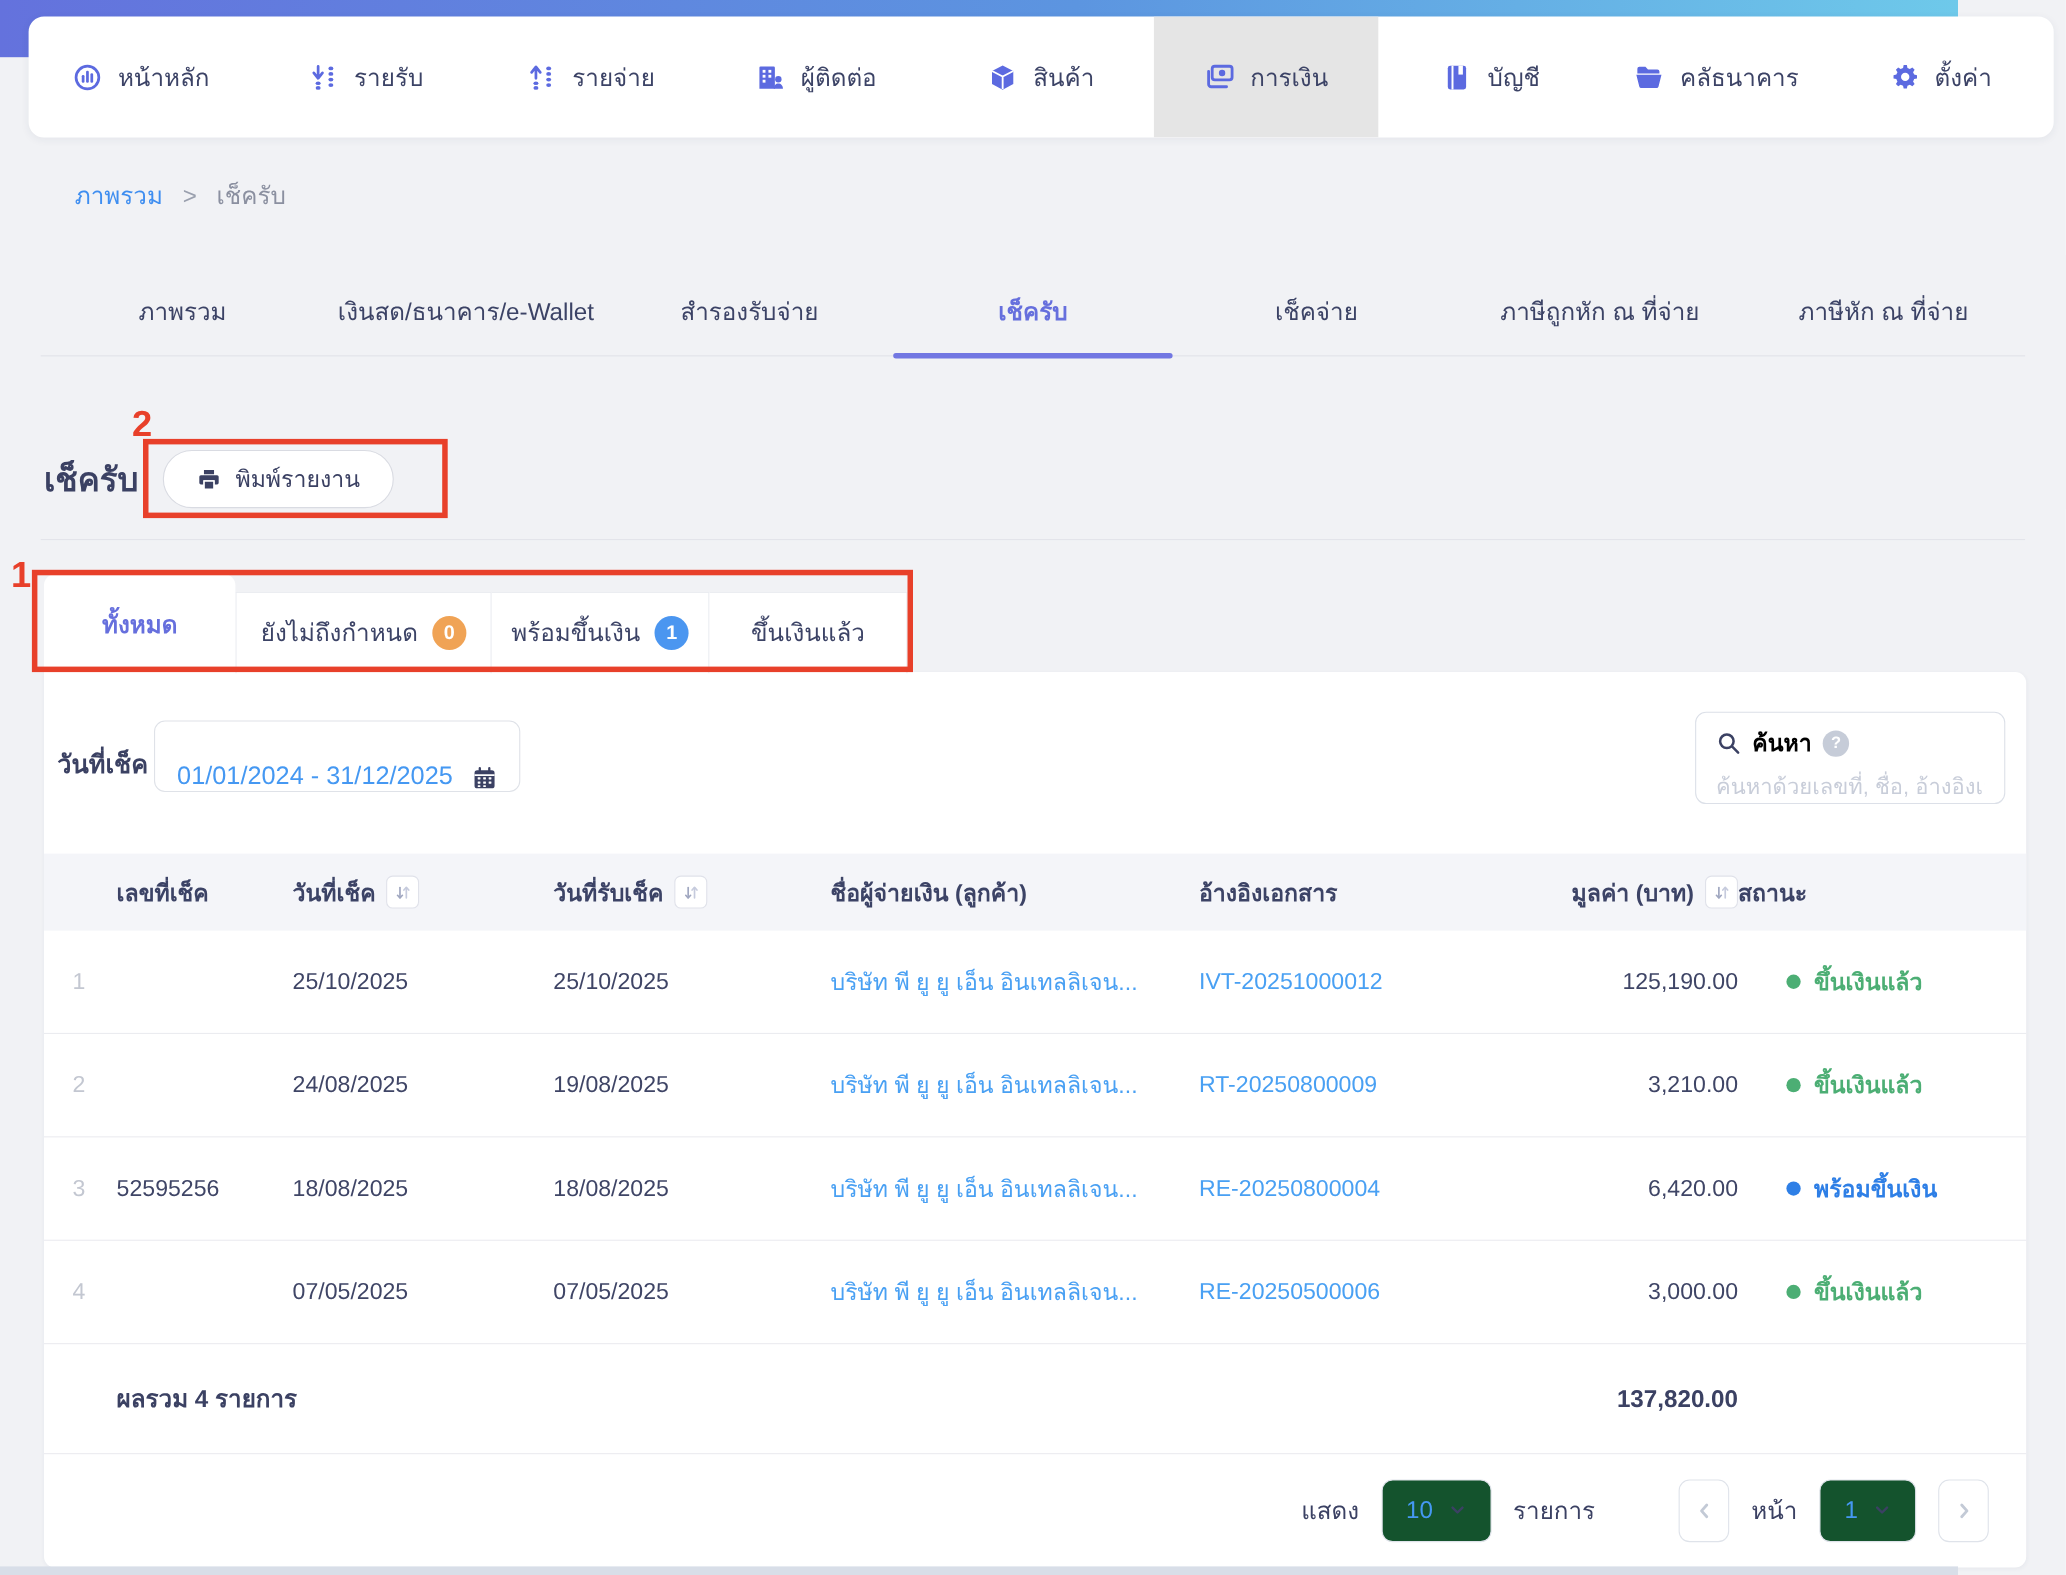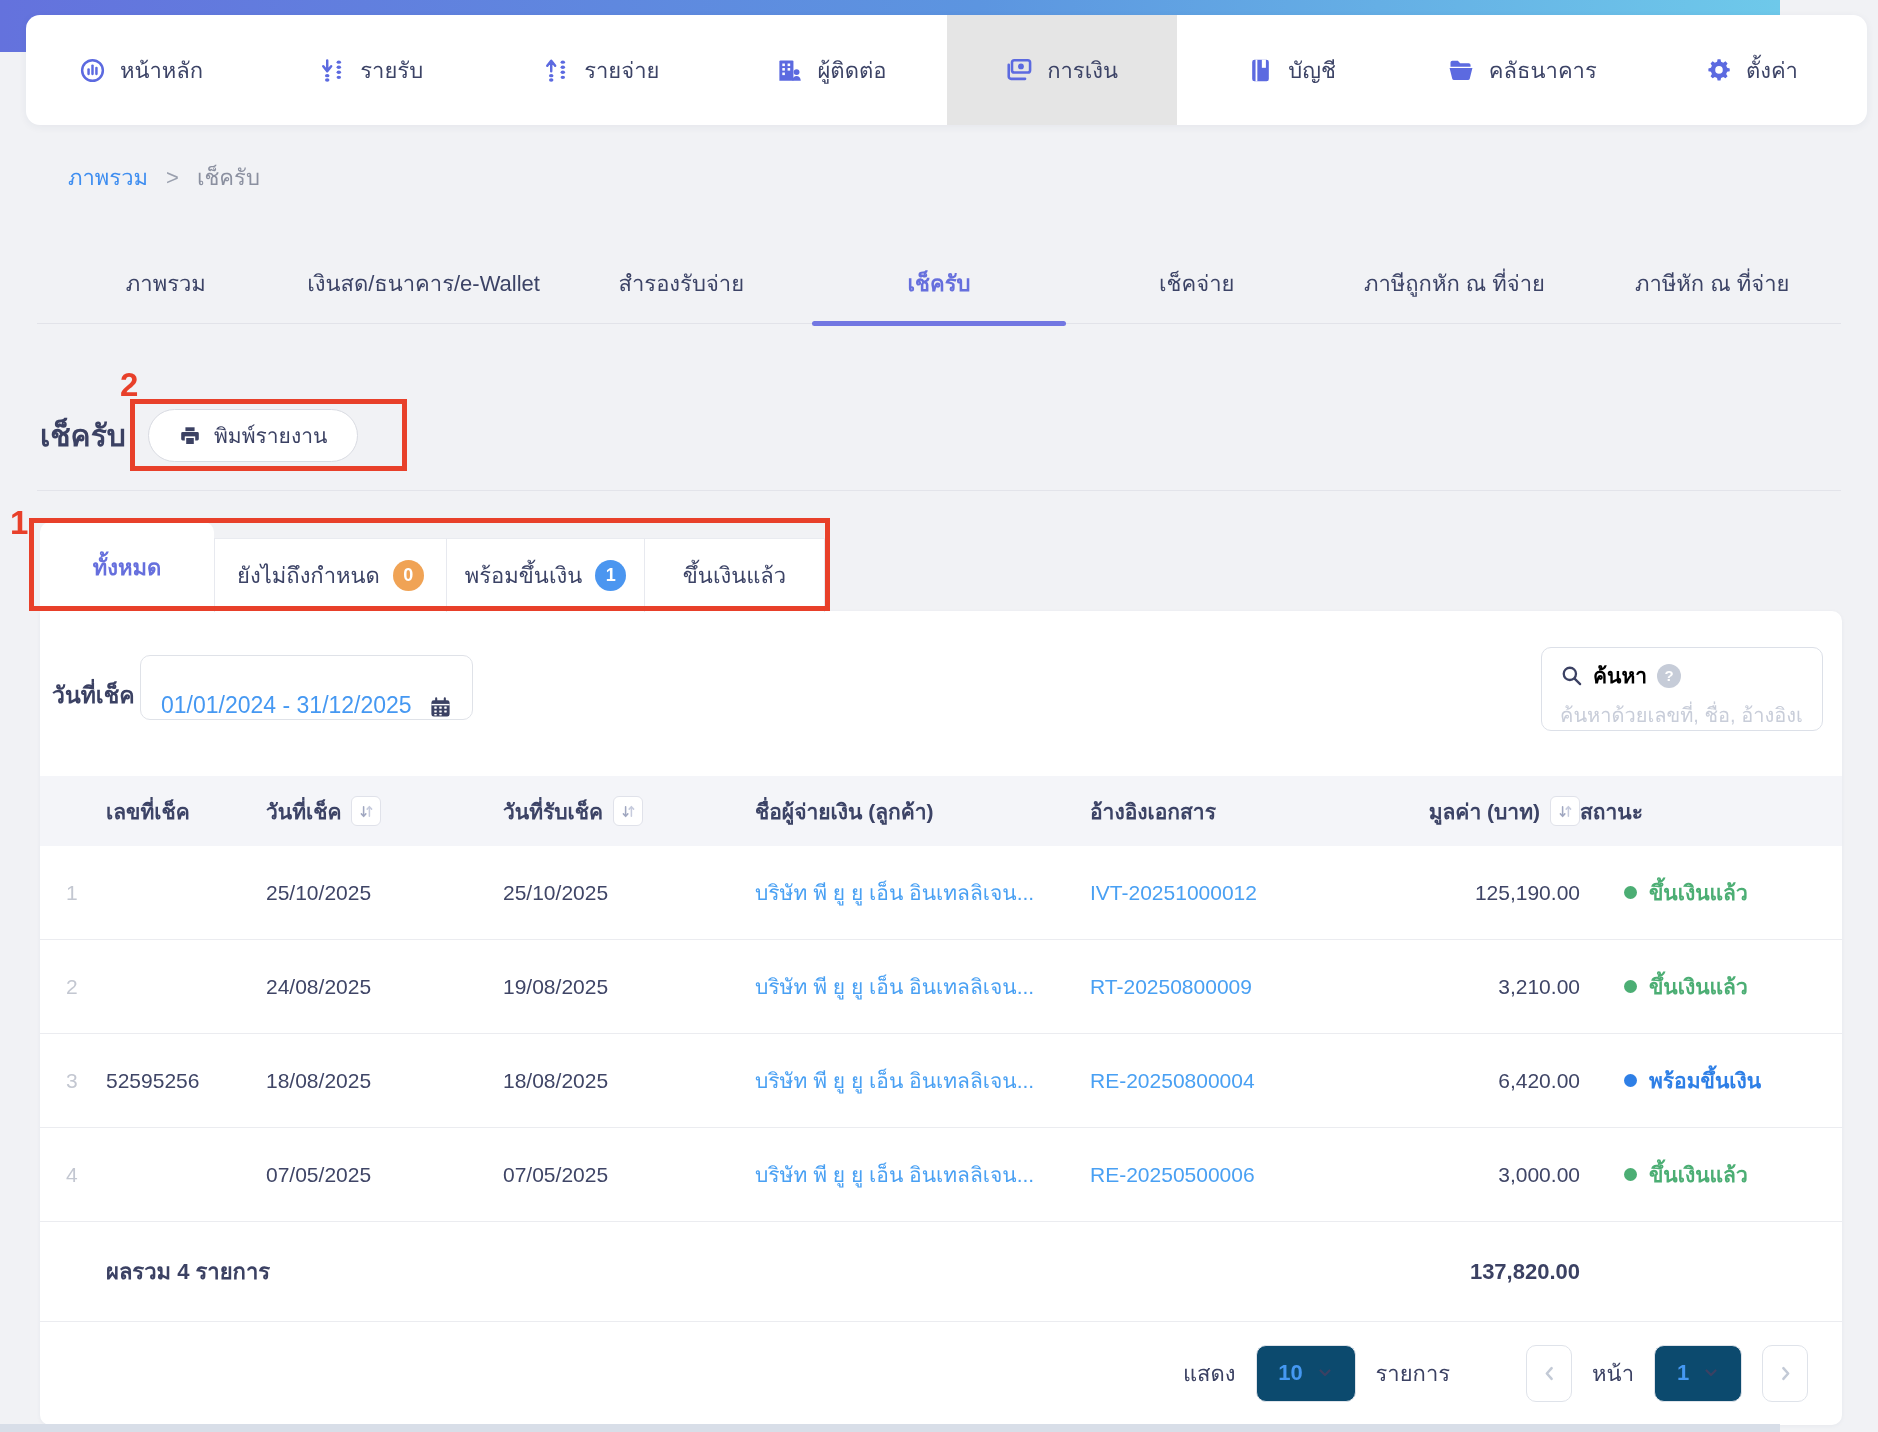--- a/index.html
+++ b/index.html
@@ -121,22 +121,22 @@
 
   .summary-row { height:100px; border-bottom:1px solid #ebecf0; font-weight:700;
     font-size:22px; color:#3b4163; }
   .summary-label { grid-column:2 / 6; }
   .summary-total { grid-column:7; text-align:right; }
 
   
   .pagination { height:102px; display:flex; align-items:center; justify-content:flex-end;
     padding-right:34px; gap:20px; font-size:22px; color:#3b4163; }
   .pag-gap { width:36px; }
-  .select-box { height:57px; border:1px solid #dfe3ea; border-radius:10px; background:#0c4a6e;
-    display:flex; align-items:center; justify-content:center; gap:14px; cursor:pointer;font-weight:bold; }
+  .select-box { height:57px; border:1px solid #dfe3ea; border-radius:10px; background:#14532d;
+    display:flex; align-items:center; justify-content:center; gap:14px; cursor:pointer; }
   .select-box .val { color:#4598f2; font-size:22px; }
   .size-box { width:100px; }
   .pageno-box { width:88px; }
   .pg-btn { width:46px; height:57px; border:1px solid #dfe3ea; border-radius:10px;
     background:#fff; display:flex; align-items:center; justify-content:center; cursor:pointer; }
 
   .bottom-strip { position:absolute; left:0; right:0; top:1424px; height:8px; background:#d8dee8; }
 </style>
 </head>
 <body>
@@ -197,20 +197,29 @@
               <rect x="10.3" y="5.8" width="2.3" height="2.3"></rect>
               <rect x="5.6" y="9.8" width="2.3" height="2.3"></rect>
               <rect x="10.3" y="9.8" width="2.3" height="2.3"></rect>
               <rect x="5.6" y="13.8" width="2.3" height="2.3"></rect>
             </g>
             <circle cx="18.3" cy="13.4" r="2.6" fill="currentColor"></circle>
             <path d="M14.6 21c0-2.6 1.7-4.2 3.7-4.2s3.7 1.6 3.7 4.2z" fill="currentColor"></path>
           </svg>
         </span>
         <span class="nav-label">ผู้ติดต่อ</span>
+      </div>
+      <div class="nav-item">
+        <span class="icon">
+          <svg viewBox="0 0 24 24" width="27" height="27">
+            <path fill="currentColor" d="M12 2.2l8.6 4.5v10.6L12 21.8l-8.6-4.5V6.7z"></path>
+            <path d="M12 11.2v10M3.4 6.7l8.6 4.5 8.6-4.5" stroke="#fff" stroke-width="1.5" fill="none"></path>
+          </svg>
+        </span>
+        <span class="nav-label">สินค้า</span>
       </div>
       <div class="nav-item active">
         <span class="icon">
           <svg viewBox="0 0 24 24" width="28" height="28">
             <path d="M3.2 7.6v10a2 2 0 0 0 2 2h12" fill="none" stroke="currentColor" stroke-width="2.2" stroke-linecap="round"></path>
             <rect x="6" y="3.6" width="15.5" height="10.6" rx="2" fill="none" stroke="currentColor" stroke-width="2.2"></rect>
             <circle cx="13.7" cy="8.9" r="2.5" fill="currentColor"></circle>
           </svg>
         </span>
         <span class="nav-label">การเงิน</span>

